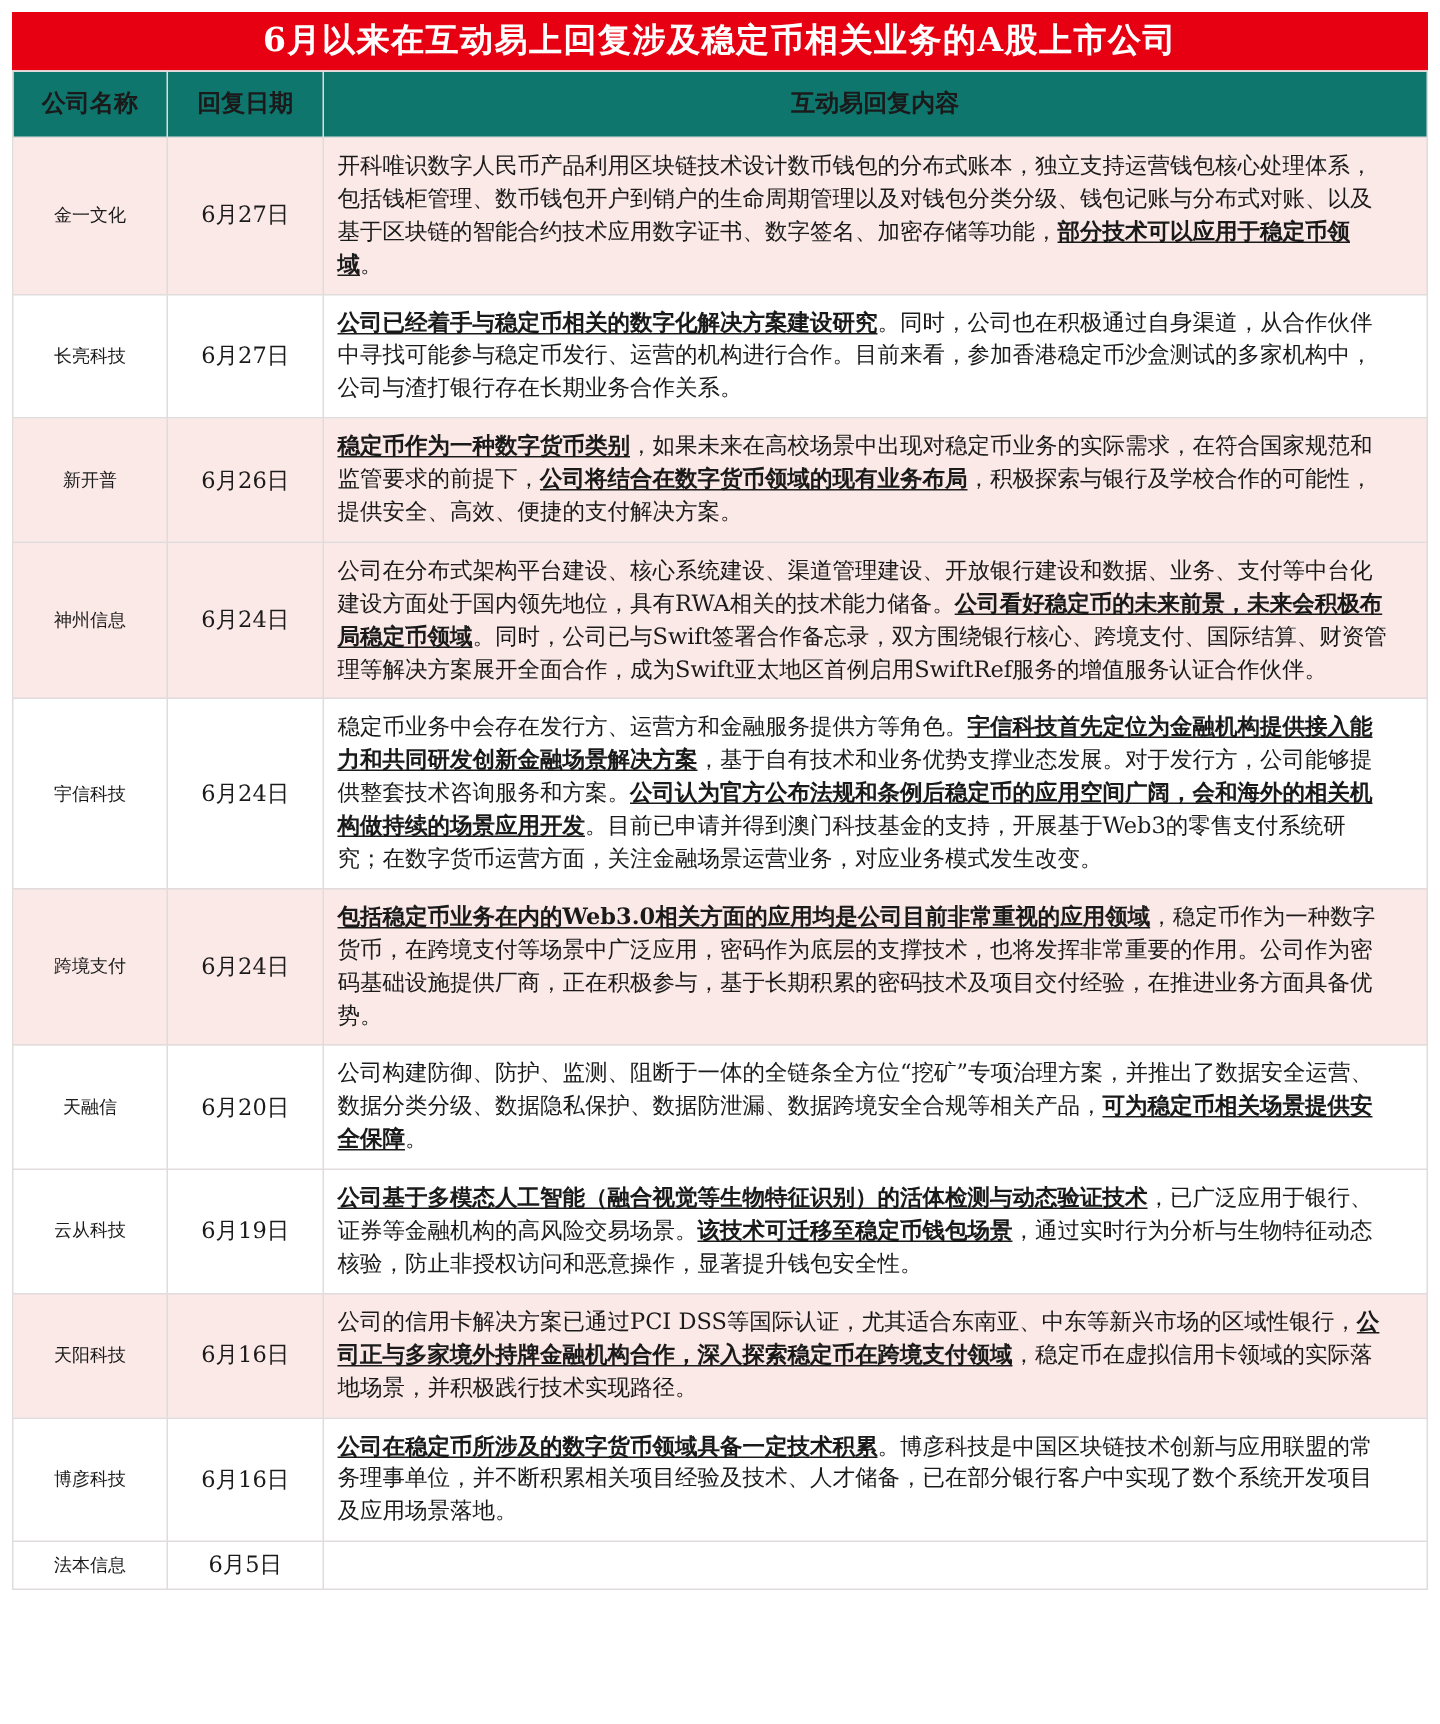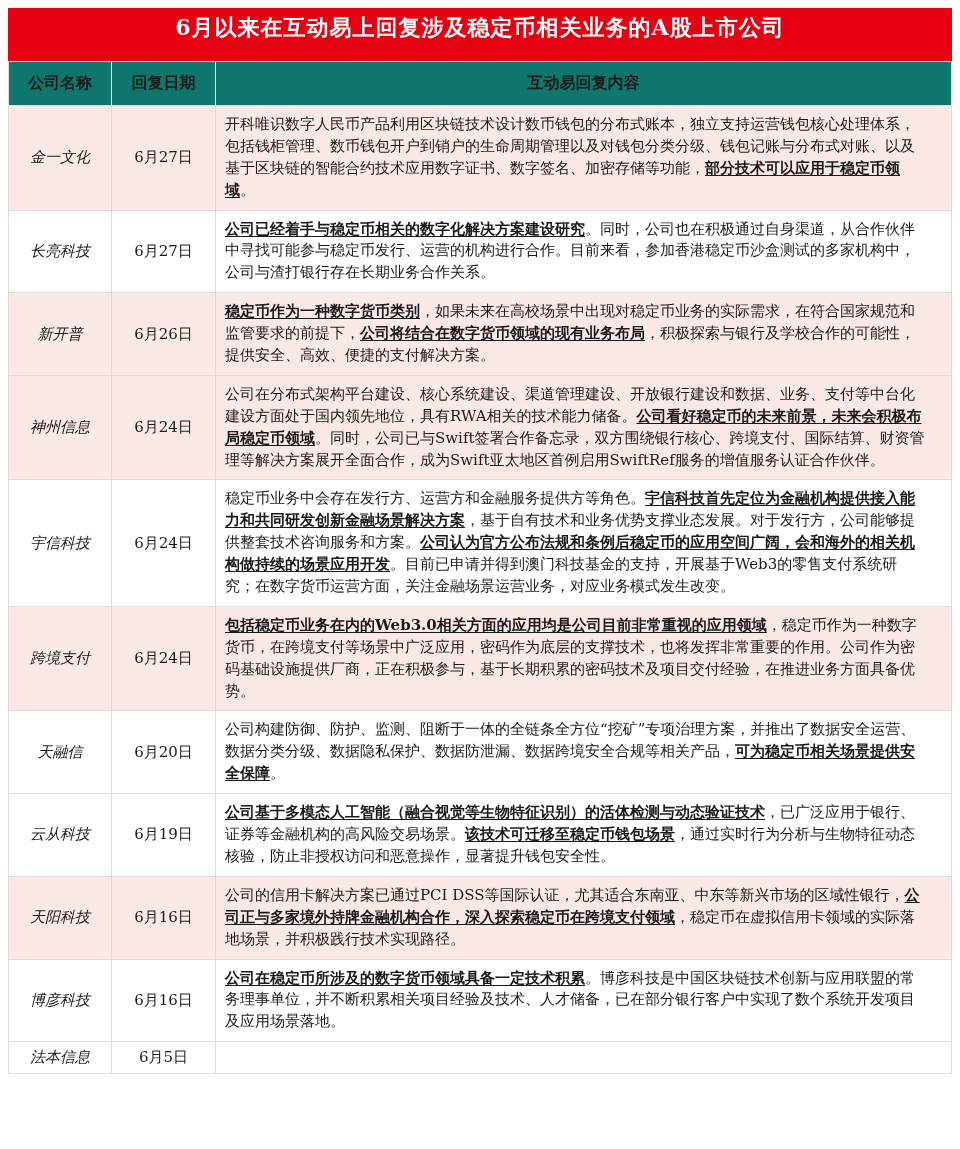--- a/index.html
+++ b/index.html
@@ -18,21 +18,21 @@
   .page{
     padding:8px 8px 0 8px;
   }
   .title-bar{
     background:var(--red);
     color:#ffffff;
     font-size:22px;
     font-weight:bold;
     text-align:center;
     line-height:39px;
-    height:53px;
+    height:39px;
     letter-spacing:1px;
   }
   table.tbl{
     width:100%;
     border-collapse:collapse;
     table-layout:fixed;
     background:#ffffff;
   }
   .tbl th, .tbl td{
     border:1px solid var(--border);
@@ -40,23 +40,22 @@
   }
   .tbl thead th{
     font-size:16px;
     font-weight:bold;
     text-align:center;
     padding:11px 4px;
     background:#0f766e;
   }
   td.company{
     text-align:center;
-    font-size:15px;
+    font-size:12px;
     padding:6px 2px;
-    font-style:italic;
   }
   td.date{
     text-align:center;
     font-size:15px;
     padding:6px 2px;
     margin-top:20px;
   }
   td.content{
     font-size:15px;
     line-height:1.46;

